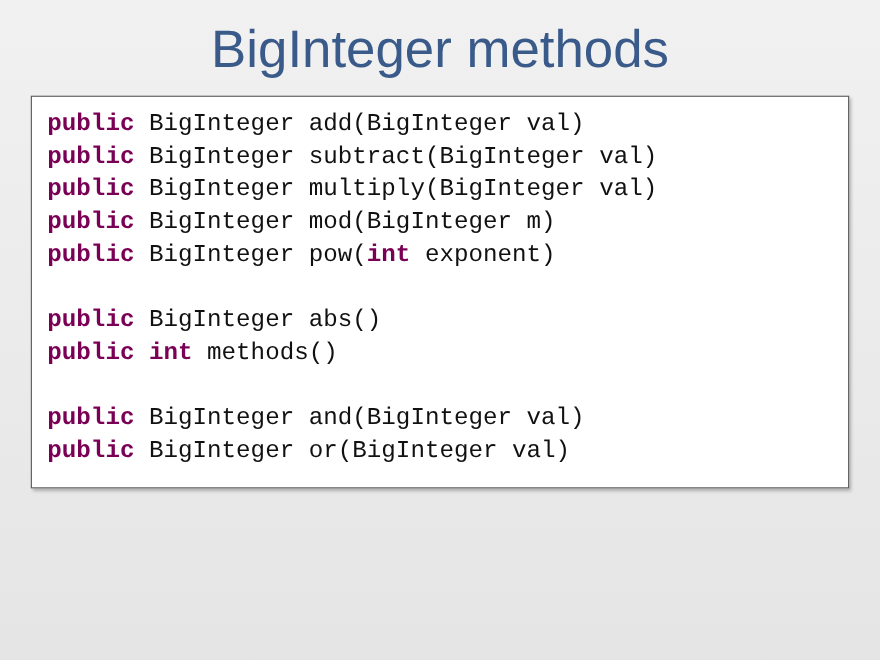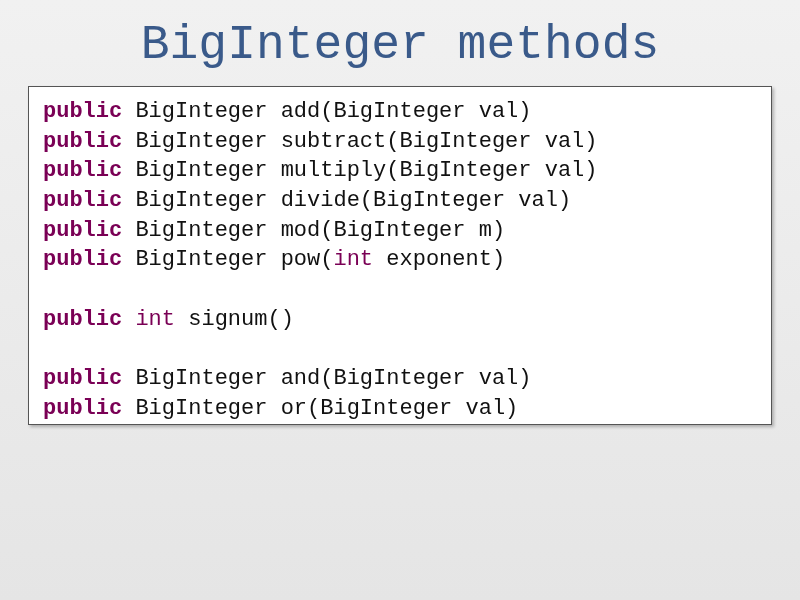--- a/index.html
+++ b/index.html
@@ -17,66 +17,66 @@
     box-sizing: border-box;
     background: linear-gradient(180deg, #f1f1f1 0%, #e5e5e5 100%);
     position: relative;
   }
   .title {
     text-align: center;
     font-size: 48px;
     color: #3a5a8a;
     padding: 18px 0 14px 0;
     font-weight: 400;
-    font-family: Liberation Mono, monospace;
+    font-family: Liberation Sans, sans-serif;
   }
   .code-box {
     margin: 0 28px 0 28px;
     background: #ffffff;
     border: 1px solid #555;
     box-shadow: 2px 2px 3px rgba(0,0,0,0.25);
-    padding: 10px 14px 0 14px;
+    padding: 10px 14px 18px 14px;
     font-family: Consolas, 'Courier New', monospace;
     font-size: 22px;
     line-height: 1.35;
     color: #111;
   }
   .kw { color: #7a0055; font-weight: bold; }
   .type { color: #111; }
   .name { color: #111; }
-  .prim { color: #7a0055; font-weight: normal; }
+  .prim { color: #7a0055; font-weight: bold; }
   .line { white-space: pre; }
   .blank { height: 1.35em; }
 </style>
 </head>
 <body>
 
 <div class="slide">
 
   <div class="title">BigInteger methods</div>
 
   <div class="code-box">
 
     <div class="line"><span class="kw">public</span> <span class="type">BigInteger</span> <span class="name">add(BigInteger val)</span></div>
 
     <div class="line"><span class="kw">public</span> <span class="type">BigInteger</span> <span class="name">subtract(BigInteger val)</span></div>
 
     <div class="line"><span class="kw">public</span> <span class="type">BigInteger</span> <span class="name">multiply(BigInteger val)</span></div>
 
-    <div class="line"><span class="kw">public</span> <span class="type">BigInteger</span> <span class="name">divide(BigInteger val)</span></div>
 
     <div class="line"><span class="kw">public</span> <span class="type">BigInteger</span> <span class="name">mod(BigInteger m)</span></div>
 
     <div class="line"><span class="kw">public</span> <span class="type">BigInteger</span> <span class="name">pow(</span><span class="prim">int</span><span class="name"> exponent)</span></div>
 
     <div class="blank"></div>
 
+    <div class="line"><span class="kw">public</span> <span class="type">BigInteger</span> <span class="name">abs()</span></div>
 
 
-    <div class="line"><span class="kw">public</span> <span class="prim">int</span> <span class="name">signum()</span></div>
+    <div class="line"><span class="kw">public</span> <span class="prim">int</span> <span class="name">methods()</span></div>
 
     <div class="blank"></div>
 
     <div class="line"><span class="kw">public</span> <span class="type">BigInteger</span> <span class="name">and(BigInteger val)</span></div>
 
     <div class="line"><span class="kw">public</span> <span class="type">BigInteger</span> <span class="name">or(BigInteger val)</span></div>
 
 
 
   </div>

